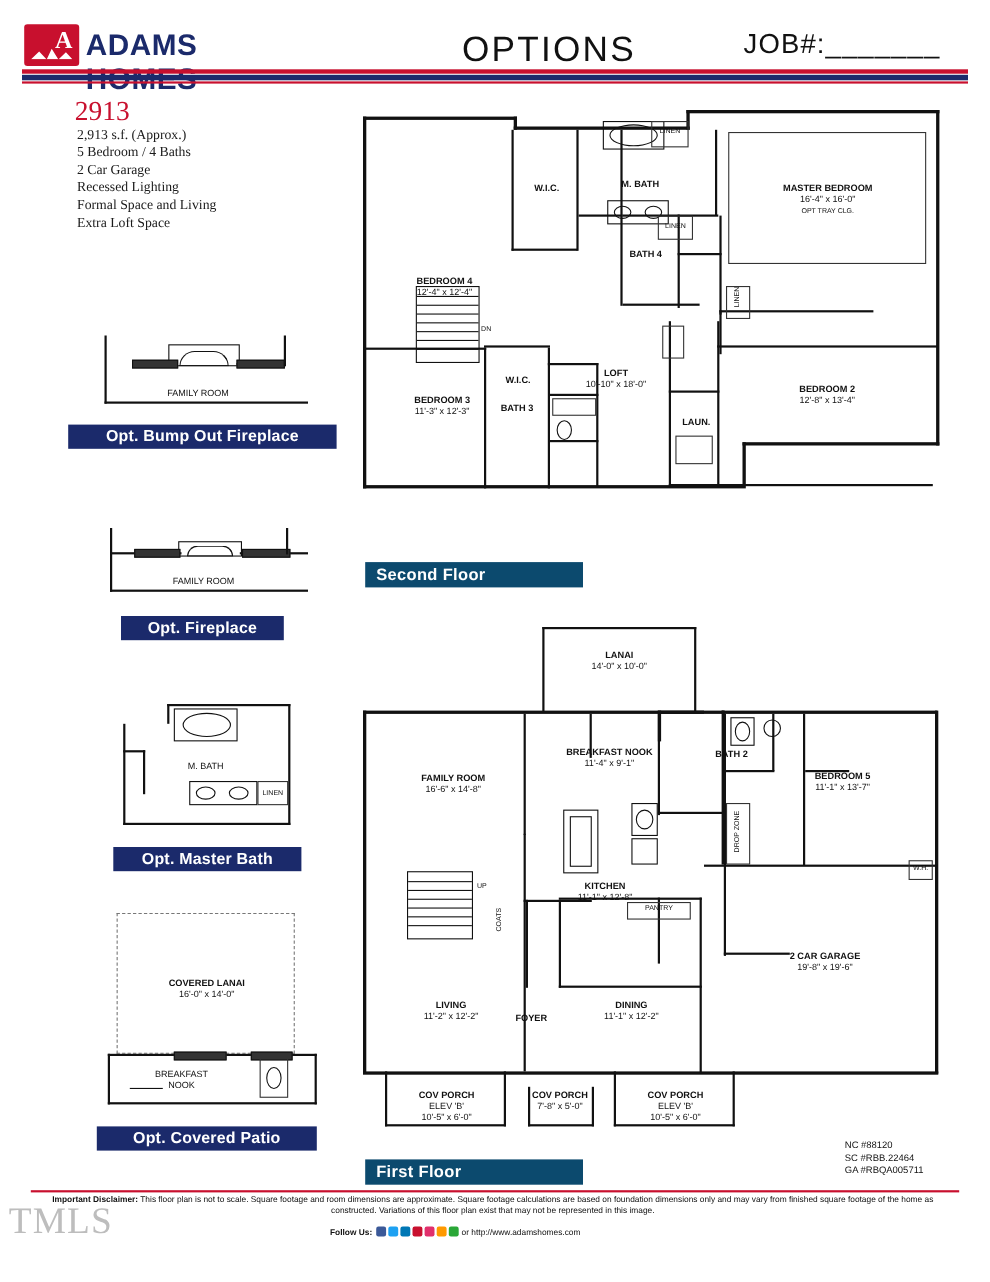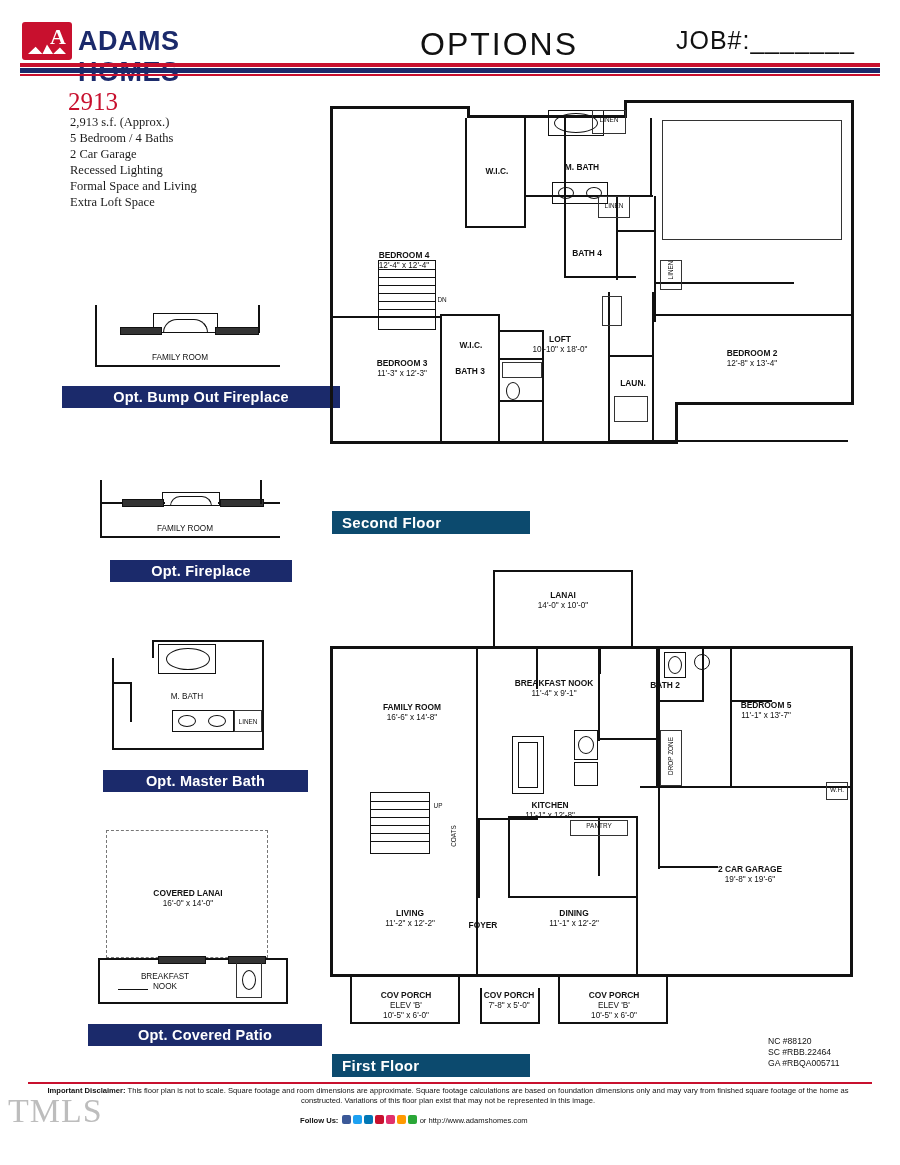--- a/index.html
+++ b/index.html
@@ -22,21 +22,21 @@
   .job-title{left:676px;top:26px;font-size:25px;letter-spacing:1px;color:#111;}
   .rule-red{left:20px;top:63px;width:860px;height:4px;background:#c8102e;}
   .rule-blue{left:20px;top:68px;width:860px;height:5px;background:#1b2a6b;}
   .rule-red2{left:20px;top:74px;width:860px;height:2px;background:#c8102e;}
 
   
   .plan-num{left:68px;top:88px;font-size:25px;color:#c8102e;font-family:"Liberation Serif",serif;}
   .plan-lines{left:70px;top:114px;width:260px;font-size:12.5px;line-height:16px;color:#1a1a1a;font-family:"Liberation Serif",serif;}
 
   
-  .banner{background:#1b2a6b;color:#fff;font-size:14.5px;font-weight:bold;padding:3px 20px;text-align:center;letter-spacing:.2px;}
+  .banner{background:#1b2a6b;color:#fff;font-size:14.5px;font-weight:bold;padding:3px 3px;text-align:center;letter-spacing:.2px;}
   .b1{left:62px;top:386px;width:238px;}
   .b2{left:110px;top:560px;width:142px;}
   .b3{left:103px;top:770px;width:165px;}
   .b4{left:88px;top:1024px;width:194px;}
 
   
   .sec{background:#0c4a6e;color:#fff;font-size:15px;font-weight:bold;padding:3px 10px;letter-spacing:.3px;}
   .sec-second{left:332px;top:511px;width:178px;}
   .sec-first{left:332px;top:1054px;width:178px;}
 
@@ -228,21 +228,26 @@
   <div class="rm" style="left:10px;top:150px;width:128px;">
     <span class="rmname">BEDROOM 4</span><br>
     <span>12'-4" x 12'-4"</span>
   </div>
   <div class="rm" style="left:140px;top:66px;width:54px;">
     <span class="rmname">W.I.C.</span>
   </div>
   <div class="rm" style="left:222px;top:62px;width:60px;">
     <span class="rmname">M. BATH</span>
   </div>
-  <div class="rm" style="left:228px;top:126px;width:58px;margin-top:22px;">
+  <div class="rm" style="left:340px;top:66px;width:165px;">
+    <span class="rmname">MASTER BEDROOM</span><br>
+    <span>16'-4" x 16'-0"</span><br>
+    <span class="tiny">OPT TRAY CLG.</span>
+  </div>
+  <div class="rm" style="left:228px;top:126px;width:58px;">
     <span class="rmname">BATH 4</span>
   </div>
   <div class="rm" style="left:178px;top:234px;width:104px;">
     <span class="rmname">LOFT</span><br>
     <span>10'-10" x 18'-0"</span>
   </div>
   <div class="rm" style="left:18px;top:258px;width:108px;">
     <span class="rmname">BEDROOM 3</span><br>
     <span>11'-3" x 12'-3"</span>
   </div>

